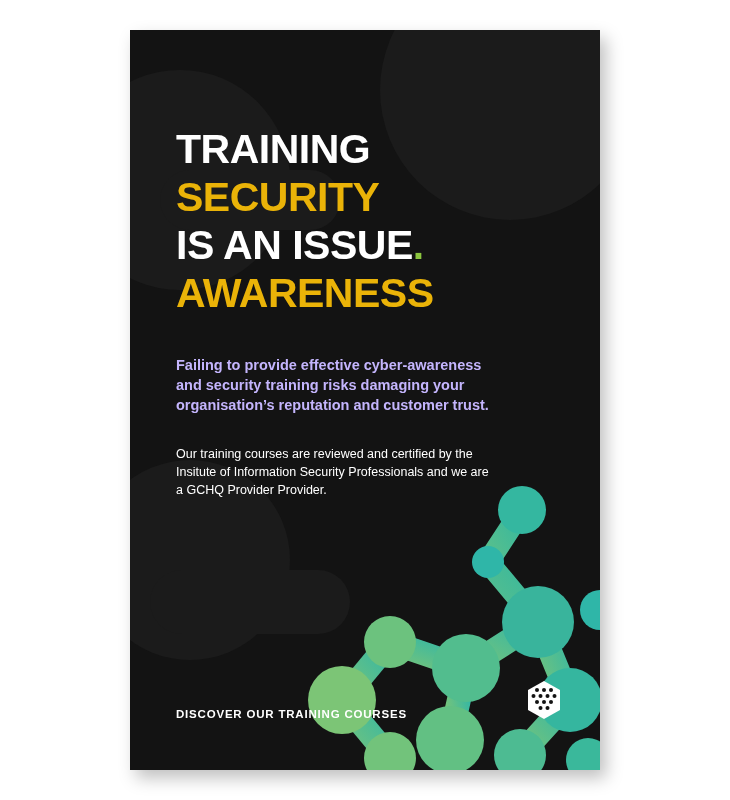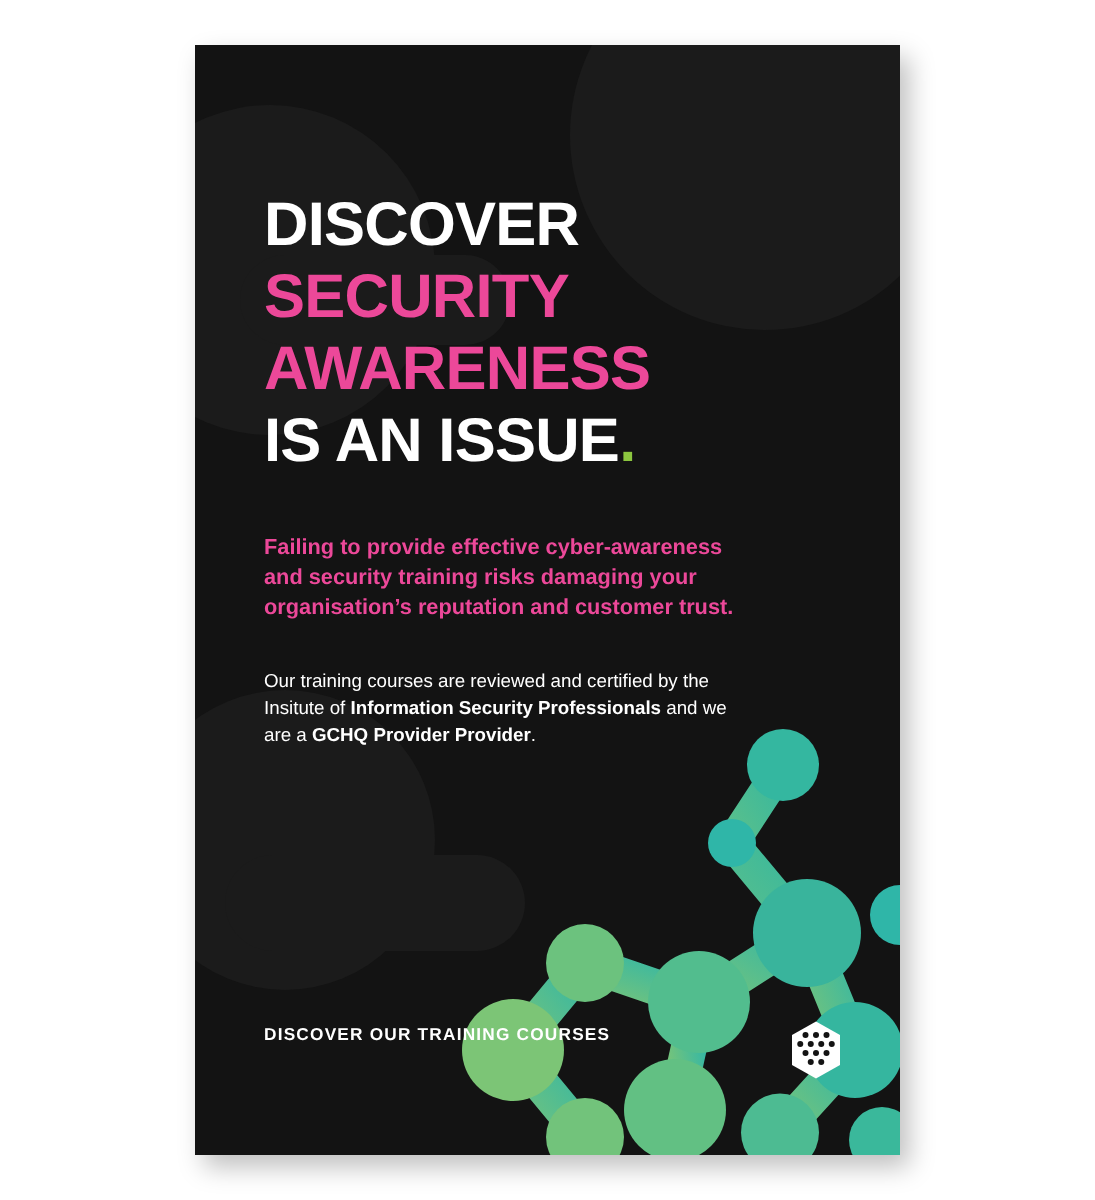--- a/index.html
+++ b/index.html
@@ -53,53 +53,53 @@
     z-index: 5;
   }
   .headline .line {
     font-weight: 700;
     font-size: 41px;
     line-height: 48px;
     letter-spacing: -0.5px;
     margin: 0;
   }
   .line.white { color: #ffffff; }
-  .line.green { color: #ec4899; }
+  .line.green { color: #eab308; }
   .dot-green { color: #8cc63f; }
 
   .subcopy {
     position: absolute;
     left: 46px;
     top: 325px;
     width: 330px;
     z-index: 5;
-    color: #ec4899;
+    color: #c4b5fd;
     font-size: 14.5px;
     font-weight: 700;
     line-height: 20px;
   }
 
   .bodycopy {
     position: absolute;
     left: 46px;
     top: 415px;
     width: 315px;
     z-index: 5;
     color: #ffffff;
     font-size: 12.5px;
     font-weight: 400;
     line-height: 18px;
   }
-  .bodycopy b { font-weight: 700; }
+  .bodycopy b { font-weight: 400; }
 
   
   .footer {
     position: absolute;
     left: 46px;
-    bottom: 70px;
+    bottom: 46px;
     z-index: 6;
   }
   .footer .cta {
     color: #ffffff;
     font-size: 11.5px;
     font-weight: 700;
     letter-spacing: 0.8px;
     margin-bottom: 4px;
   }
   .footer .url {
@@ -186,24 +186,24 @@
       <circle cx="72" cy="290" r="34" fill="#7cc576"></circle>
       <circle cx="180" cy="330" r="34" fill="#62c083"></circle>
       <circle cx="300" cy="290" r="32" fill="#35b69f"></circle>
       <circle cx="120" cy="348" r="26" fill="#72c37b"></circle>
       <circle cx="250" cy="345" r="26" fill="#4dbb92"></circle>
       <circle cx="330" cy="200" r="20" fill="#2fb6a8"></circle>
       <circle cx="318" cy="350" r="22" fill="#3ab89b"></circle>
     </svg>
 
     <div class="headline">
-      <div class="line white">DISCOVER</div>
+      <div class="line white">TRAINING</div>
       <div class="line green">SECURITY</div>
+      <div class="line white"><span>IS AN ISSUE</span><span class="dot-green">.</span></div>
       <div class="line green">AWARENESS</div>
-      <div class="line white"><span>IS AN ISSUE</span><span class="dot-green">.</span></div>
     </div>
 
     <div class="subcopy">Failing to provide effective cyber-awareness and security training risks damaging your organisation’s reputation and customer trust.</div>
 
     <div class="bodycopy"><span>Our training courses are reviewed and certified by the Insitute of </span><b>Information Security Professionals</b><span> and we are a </span><b>GCHQ Provider Provider</b><span>.</span></div>
 
     <div class="footer">
       <div class="cta">DISCOVER OUR TRAINING COURSES</div>
     </div>
 

